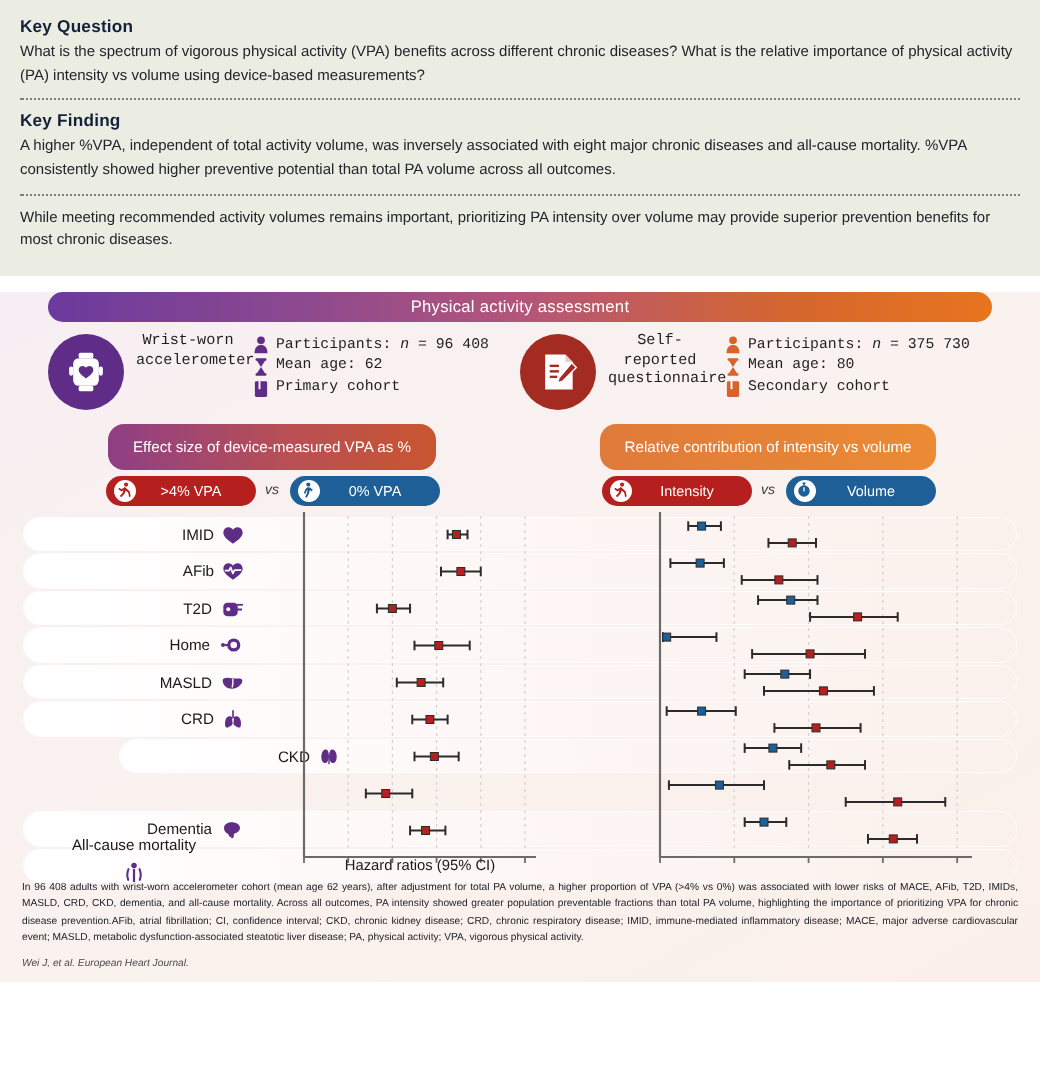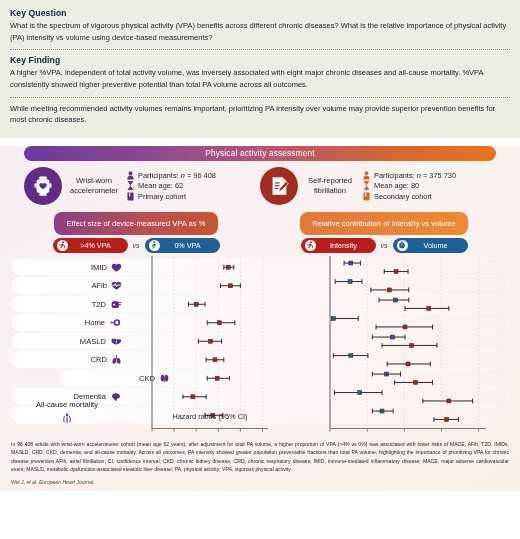--- a/index.html
+++ b/index.html
@@ -35,21 +35,21 @@
     margin:8px 24px 0 24px;
     height:15px;border-radius:8px;
     background:linear-gradient(90deg,#6b3a9e 0%, #8e4a8e 28%, #b4557a 50%, #d4662f 78%, #e8741e 100%);
     color:#fff;font-size:8.3px;
     display:flex;align-items:center;justify-content:center;
     letter-spacing:.15px;
   }
 
   
   .cohorts{display:flex;margin:6px 24px 0 24px;}
-  .cohort{display:flex;align-items:center;flex:1;}
+  .cohort{display:flex;align-items:flex-start;flex:1;font-family:Liberation Mono, monospace;}
   .cohort-ico{
     width:38px;height:38px;border-radius:50%;
     display:flex;align-items:center;justify-content:center;
     flex:none;
   }
   .c-purple{background:#5f2d87;}
   .c-red{background:#a32b21;}
   .cohort-name{
     font-size:7.6px;line-height:1.3;color:#1f1f1f;
     margin-left:6px;width:52px;text-align:center;
@@ -102,21 +102,21 @@
     text-align:right;font-size:7.6px;color:#1a1a1a;
     display:flex;align-items:center;justify-content:flex-end;gap:4px;
   }
   .rowlabel .dico{display:flex;align-items:center;color:#5f2d87;}
 
   .axes{position:absolute;left:0;top:0;width:520px;height:178px;}
 
   svg{display:block;}
 
   
-  .axcaps{position:absolute;top:144px;left:0;width:420px;height:18px;}
+  .axcaps{position:absolute;top:160px;left:0;width:420px;height:18px;}
   .axcap{position:absolute;font-size:7.4px;color:#1a1a1a;text-align:center;}
 
   
   .foot{
     padding:6px 11px 2px 11px;
     font-size:5.1px;line-height:1.65;color:#20242c;text-align:justify;
   }
   .cite{
     padding:4px 11px 6px 11px;
     font-size:5.1px;color:#4a4a4a;font-style:italic;
@@ -199,21 +199,21 @@
         <div class="cohort-ico c-red">
           <svg width="22" height="22" viewBox="0 0 24 24">
             <path d="M5 2.5h11l4 4v15H5z" fill="#fff"></path>
             <path d="M16 2.5l4 4h-4z" fill="#e6cfc6"></path>
             <rect x="7.5" y="8" width="5" height="1.3" fill="#a32b21"></rect>
             <rect x="7.5" y="11" width="5" height="1.3" fill="#a32b21"></rect>
             <rect x="7.5" y="14" width="4" height="1.3" fill="#a32b21"></rect>
             <path d="M19.5 7 L22 9.5 L14.5 17 L11.6 18 L12.6 15.1 Z" fill="#a32b21" stroke="#fff" stroke-width="0.8"></path>
           </svg>
         </div>
-        <div class="cohort-name">Self-reported fibrillation</div>
+        <div class="cohort-name">Self-reported questionnaire</div>
         <div class="cohort-facts">
           <div class="fact">
             <span class="fact-ico">
               <svg width="7" height="9" viewBox="0 0 8 10">
                   <circle cx="4" cy="2.3" r="2.2" fill="#d4642a"></circle>
                   <path d="M0.3 9.7 C0.3 6.4 1.9 5 4 5 C6.1 5 7.7 6.4 7.7 9.7 Z" fill="#d4642a"></path>
                 </svg>
             </span>
             <span>Participants: <em>n</em> = 375 730</span>
           </div>
@@ -376,21 +376,21 @@
               <span>CKD</span>
               <span class="dico">
                 <svg width="11" height="11" viewBox="0 0 16 16">
                   <path d="M5.6 2.6c1.6 0 2.3 2 2.3 4.4 0 2.6-.9 5.4-2.8 5.4-1.6 0-2.7-1.9-2.7-4.6 0-2.8 1.3-5.2 3.2-5.2z" fill="#5f2d87"></path>
                   <path d="M10.4 2.6c-1.6 0-2.3 2-2.3 4.4 0 2.6.9 5.4 2.8 5.4 1.6 0 2.7-1.9 2.7-4.6 0-2.8-1.3-5.2-3.2-5.2z" fill="#5f2d87"></path>
                   <path d="M8 6.8v6.4" stroke="#5f2d87" stroke-width="1" fill="none"></path>
                 </svg>
               </span>
             </div>
           </div>
-          <div class="prow" style="height: 18.5px;">
+          <div class="prow" style="height: 18.5px; margin-top: 18px;">
             <div class="band"></div>
             <div class="rowlabel" style="height: 18.5px;">
               <span>Dementia</span>
               <span class="dico">
                 <svg width="12" height="11" viewBox="0 0 18 16">
                   <path d="M3 7.4C3 4.8 5.4 3 8.6 3c3.4 0 6.4 1.6 6.4 4.2 0 2-1.6 3.3-3.6 3.9-.8.3-1 .6-1.3 1.4-.3.9-1 1.5-2 1.5-1 0-1.6-.7-1.6-1.6 0-.5-.3-.7-.8-.9C4.2 10.8 3 9.3 3 7.4z" fill="#5f2d87"></path>
                   <path d="M10 12.6c-.3.9-.7 1.6-1.4 2.1" stroke="#5f2d87" stroke-width="1.3" fill="none"></path>
                 </svg>
               </span>
             </div>

